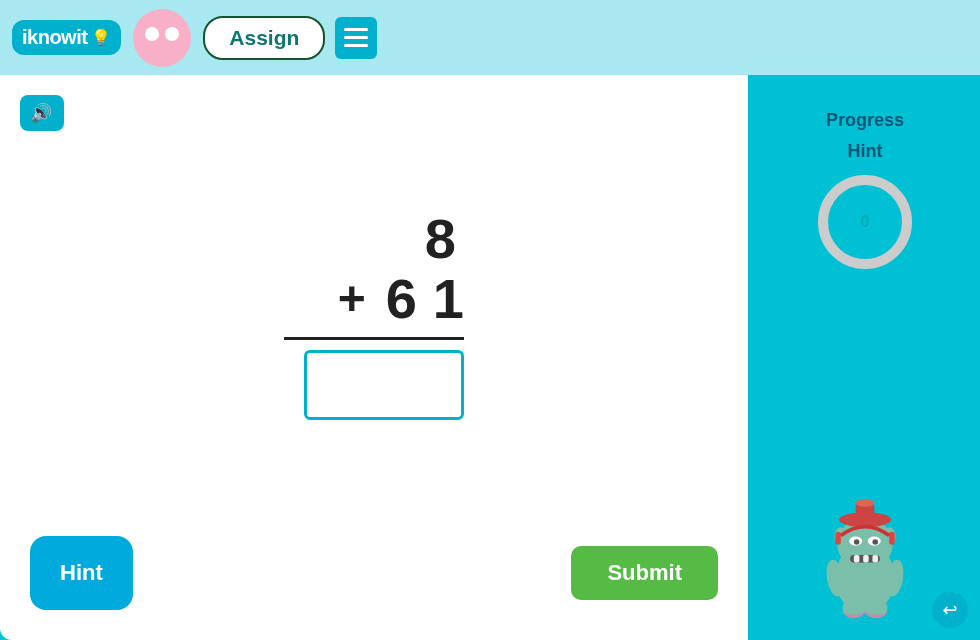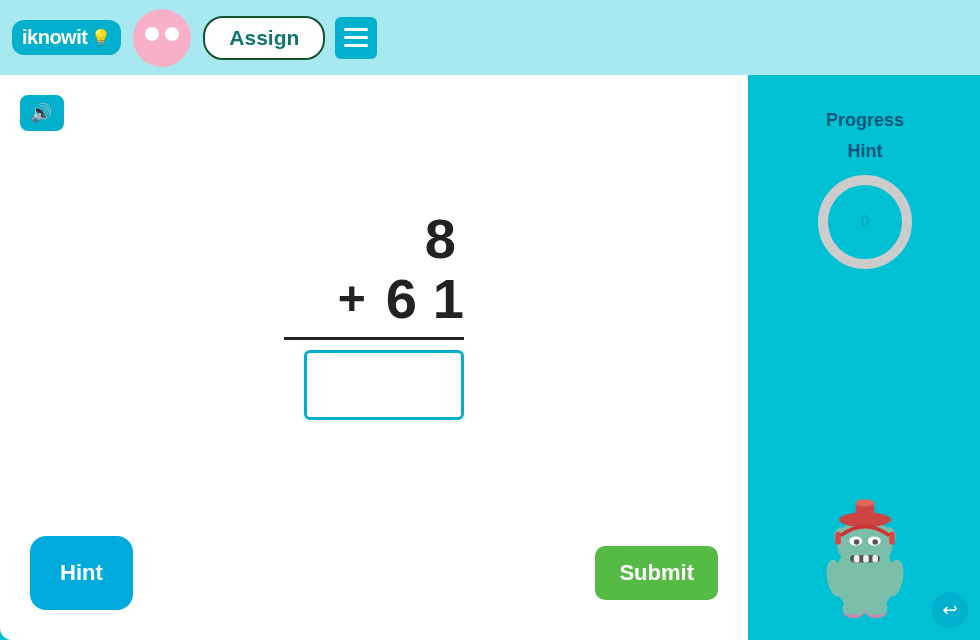--- a/index.html
+++ b/index.html
@@ -216,21 +216,21 @@
       font-size: 22px;
       font-weight: bold;
       cursor: pointer;
     }
 
     .submit-btn {
       background: #55bb44;
       color: white;
       border: none;
       border-radius: 10px;
-      padding: 14px 24px;
+      padding: 14px 36px;
       font-size: 22px;
       font-weight: bold;
       cursor: pointer;
     }
 
     
     .right-panel {
       width: 230px;
       background: #00c0d4;
       display: flex;

